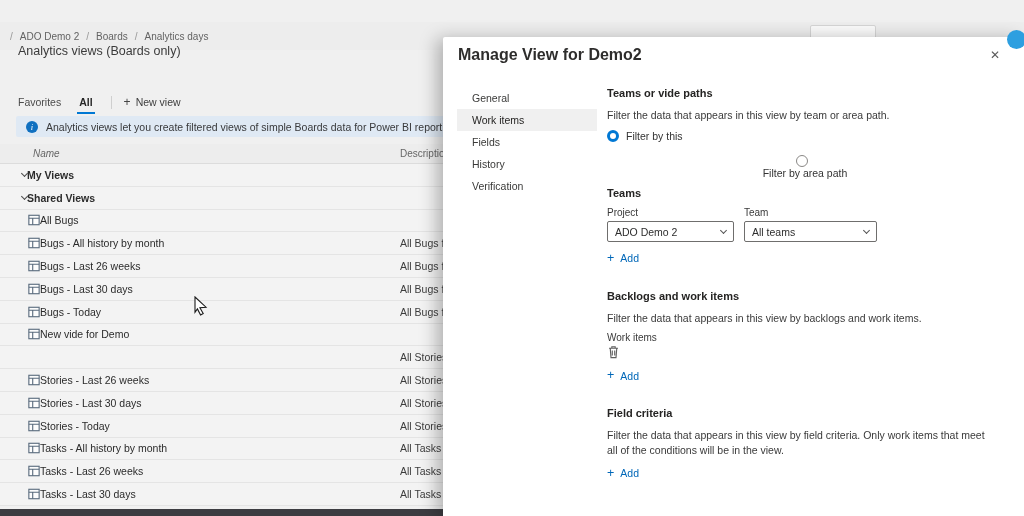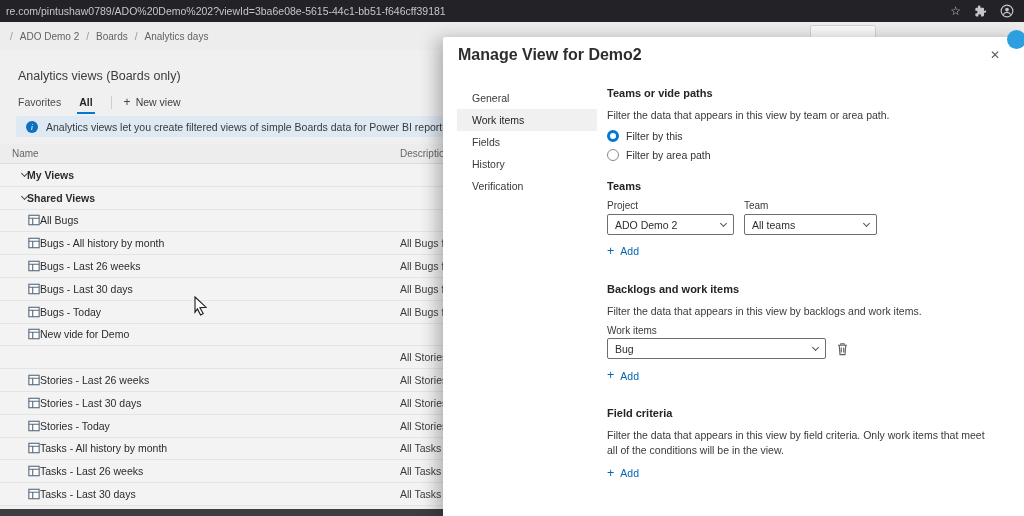--- a/index.html
+++ b/index.html
@@ -13,36 +13,36 @@
   .bb-star{color:#c3c6cb;font-size:12px;line-height:1;}
   .bb-icon{display:flex;align-items:center;}
 
   
   .page{position:absolute;top:22px;left:0;right:0;bottom:0;background:#f0f0f0;}
   .breadcrumb{position:absolute;top:0;left:0;right:0;height:28px;background:#ededed;display:flex;align-items:center;gap:7px;padding-left:10px;font-size:10px;color:#666;}
   .crumb-sep{color:#9a9a9a;}
   .crumb-item{color:#636363;cursor:pointer;}
   .header-control-partial{position:absolute;left:810px;top:3px;width:66px;height:15px;border:1px solid #d5d5d5;background:#fafafa;border-radius:2px;}
 
-  .page-title{position:absolute;left:18px;top:47px;font-size:12.5px;color:#3b3b3b;}
+  .page-title{position:absolute;left:18px;top:22px;font-size:12.5px;color:#3b3b3b;}
   .tabs{position:absolute;left:18px;top:68px;height:24px;display:flex;align-items:center;}
   .tab{font-size:10.5px;color:#4c4c4c;margin-right:18px;position:relative;cursor:pointer;}
   .tab.active{color:#262626;font-weight:bold;}
   .tab.active::after{content:'';position:absolute;left:-2px;right:-2px;bottom:-6px;height:2px;background:#0078d4;}
   .tab-divider{width:1px;height:13px;background:#cfcfcf;margin:0 12px 0 0;}
   .new-view{display:flex;align-items:center;gap:5px;font-size:10.5px;color:#3d3d3d;cursor:pointer;}
   .new-view .plus{font-size:12px;color:#444;line-height:1;}
 
   .banner{position:absolute;left:16px;right:0;top:94px;height:21px;background:#dfe9f4;border-radius:2px;display:flex;align-items:center;gap:8px;padding-left:10px;}
   .info-icon{width:12px;height:12px;border-radius:50%;background:#1070c0;color:#fff;font-size:8.5px;font-style:italic;font-family:"Liberation Serif",serif;display:flex;align-items:center;justify-content:center;flex:0 0 auto;}
   .banner-text{font-size:10.5px;color:#38393b;white-space:nowrap;overflow:hidden;}
 
   .views-table{position:absolute;left:0;right:0;top:122px;bottom:0;}
   .thead{height:20px;background:#ededed;border-bottom:1px solid #dcdcdc;position:relative;display:flex;align-items:center;font-size:10px;color:#666;}
-  .col-name{padding-left:12px;cursor:pointer;}
+  .col-name{padding-left:33px;cursor:pointer;font-style:italic;}
   .col-desc{position:absolute;left:400px;cursor:pointer;}
   .trow{position:relative;height:22.8px;display:flex;align-items:center;background:#f3f3f3;border-bottom:1px solid #e4e4e4;cursor:pointer;}
   .cell-name{display:flex;align-items:center;gap:0;}
   .trow.group .cell-name{padding-left:22px;}
   .trow.item .cell-name{padding-left:28px;}
   .trow.group .row-name{font-weight:bold;}
   .row-name{font-size:10.5px;color:#2b2b2b;white-space:nowrap;}
   .row-desc{position:absolute;left:400px;font-size:10.5px;color:#3c3c3c;white-space:nowrap;}
   .chevron-icon{display:inline-block;width:5px;height:5px;border-right:1.3px solid #4a4a4a;border-bottom:1.3px solid #4a4a4a;transform:rotate(45deg);margin-top:-3px;}
   .view-icon{flex:0 0 auto;display:block;}
@@ -52,21 +52,21 @@
   .dialog{position:absolute;left:443px;top:37px;right:0;bottom:0;background:#ffffff;z-index:5;box-shadow:-6px 2px 18px rgba(0,0,0,0.28);border-top-left-radius:2px;}
   .dialog-title{position:absolute;left:15px;top:9px;font-size:16px;font-weight:bold;color:#2e2d2c;}
   .dialog-close{position:absolute;right:24px;top:12px;font-size:12px;color:#5b5b5b;cursor:pointer;line-height:1;}
   .dialog-nav{position:absolute;left:0;top:50px;width:154px;}
   .nav-item{height:22px;display:flex;align-items:center;margin-left:14px;padding-left:15px;font-size:10.5px;color:#3a3a39;cursor:pointer;}
   .nav-item.active{background:#f0f0f0;color:#201f1e;}
   .dialog-content{position:absolute;left:164px;top:44px;right:28px;padding-top:6px;}
   .section-heading{font-size:11px;font-weight:bold;color:#252423;}
   .section-desc{font-size:10.5px;color:#3a3a3a;margin-top:9px;line-height:1.35;}
   .radio-row{display:flex;align-items:center;margin-top:7px;height:14px;cursor:pointer;}
-  .radio-row + .radio-row{margin-top:5px;}
+  .radio-row + .radio-row{margin-top:12px;flex-direction:column;}
   .radio{width:12px;height:12px;border-radius:50%;background:#fff;flex:0 0 auto;}
   .radio.selected{border:3.5px solid #0078d4;}
   .radio.unselected{border:1px solid #8a8886;}
   .radio-label{font-size:10.5px;color:#333;margin-left:7px;}
   .h-teams{margin-top:18px;}
   .field-labels{display:flex;margin-top:8px;font-size:10px;color:#3a3a3a;}
   .field-labels .lbl-project{width:137px;}
   .select-row{display:flex;align-items:center;margin-top:3px;gap:10px;}
   .dropdown{height:21px;border:1px solid #6f6e6d;border-radius:2px;background:#fff;display:flex;align-items:center;justify-content:space-between;padding:0 7px;font-size:10.5px;color:#2d2d2d;cursor:pointer;}
   .dd-project{width:127px;}
@@ -82,38 +82,20 @@
   .block{display:block;}
 
   .ado-avatar{position:absolute;left:1007px;top:30px;width:19px;height:19px;border-radius:50%;background:#2d9fe0;z-index:7;cursor:pointer;}
   .cursor{position:absolute;left:193px;top:296px;z-index:9;pointer-events:none;}
 </style>
 </head>
 <body>
 
 <div class="screen">
 
-  <div class="browser-bar">
-    <span class="url">re.com/pintushaw0789/ADO%20Demo%202?viewId=3ba6e08e-5615-44c1-bb51-f646cff39181</span>
-    <span class="bb-right">
-      <span class="bb-star">☆</span>
-      <span class="bb-icon">
-        <svg width="13" height="13" viewBox="0 0 24 24" fill="#c3c6cb">
-            <path d="M20 11h-1.5V7a2 2 0 0 0-2-2H12V3.5a2.5 2.5 0 0 0-5 0V5H4.5a2 2 0 0 0-2 2v3.5H4a2.5 2.5 0 0 1 0 5H2.5V19a2 2 0 0 0 2 2H8v-1.5a2.5 2.5 0 0 1 5 0V21h3.5a2 2 0 0 0 2-2v-4.5H20a2.5 2.5 0 0 0 0-5z"></path>
-          </svg>
-      </span>
-      <span class="bb-icon">
-        <svg width="14" height="14" viewBox="0 0 24 24">
-            <circle cx="12" cy="12" r="10" fill="none" stroke="#c3c6cb" stroke-width="2"></circle>
-            <circle cx="12" cy="9.5" r="3.2" fill="#c3c6cb"></circle>
-            <path d="M5.5 18.5c1.3-2.8 3.7-4.2 6.5-4.2s5.2 1.4 6.5 4.2" fill="none" stroke="#c3c6cb" stroke-width="2"></path>
-          </svg>
-      </span>
-    </span>
-  </div>
 
   <div class="page">
     <div class="breadcrumb">
       <span class="crumb-sep">/</span>
       <span class="crumb-item">ADO Demo 2</span>
       <span class="crumb-sep">/</span>
       <span class="crumb-item">Boards</span>
       <span class="crumb-sep">/</span>
       <span class="crumb-item">Analytics days</span>
       <span class="header-control-partial"></span>
@@ -369,24 +351,20 @@
       <div class="add-link">
         <span class="plus">+</span>
         <span>Add</span>
       </div>
       <div class="block"></div>
 
       <div class="section-heading h-backlogs">Backlogs and work items</div>
       <div class="section-desc">Filter the data that appears in this view by backlogs and work items.</div>
       <div class="lbl-workitems">Work items</div>
       <div class="select-row wi-row">
-        <div class="dropdown dd-workitem">
-          <span>Bug</span>
-          <span class="chev"></span>
-        </div>
         <span class="trash-btn">
           <svg width="13" height="14" viewBox="0 0 14 15">
               <path fill="none" stroke="#5f5f5f" stroke-width="1.2" d="M2.2 3.5h9.6M5.2 3.2V1.9h3.6v1.3M3.5 3.7l.8 9.8h5.4l.8-9.8M5.7 6v5.2M8.3 6v5.2"></path>
             </svg>
         </span>
       </div>
       <div class="add-link">
         <span class="plus">+</span>
         <span>Add</span>
       </div>

